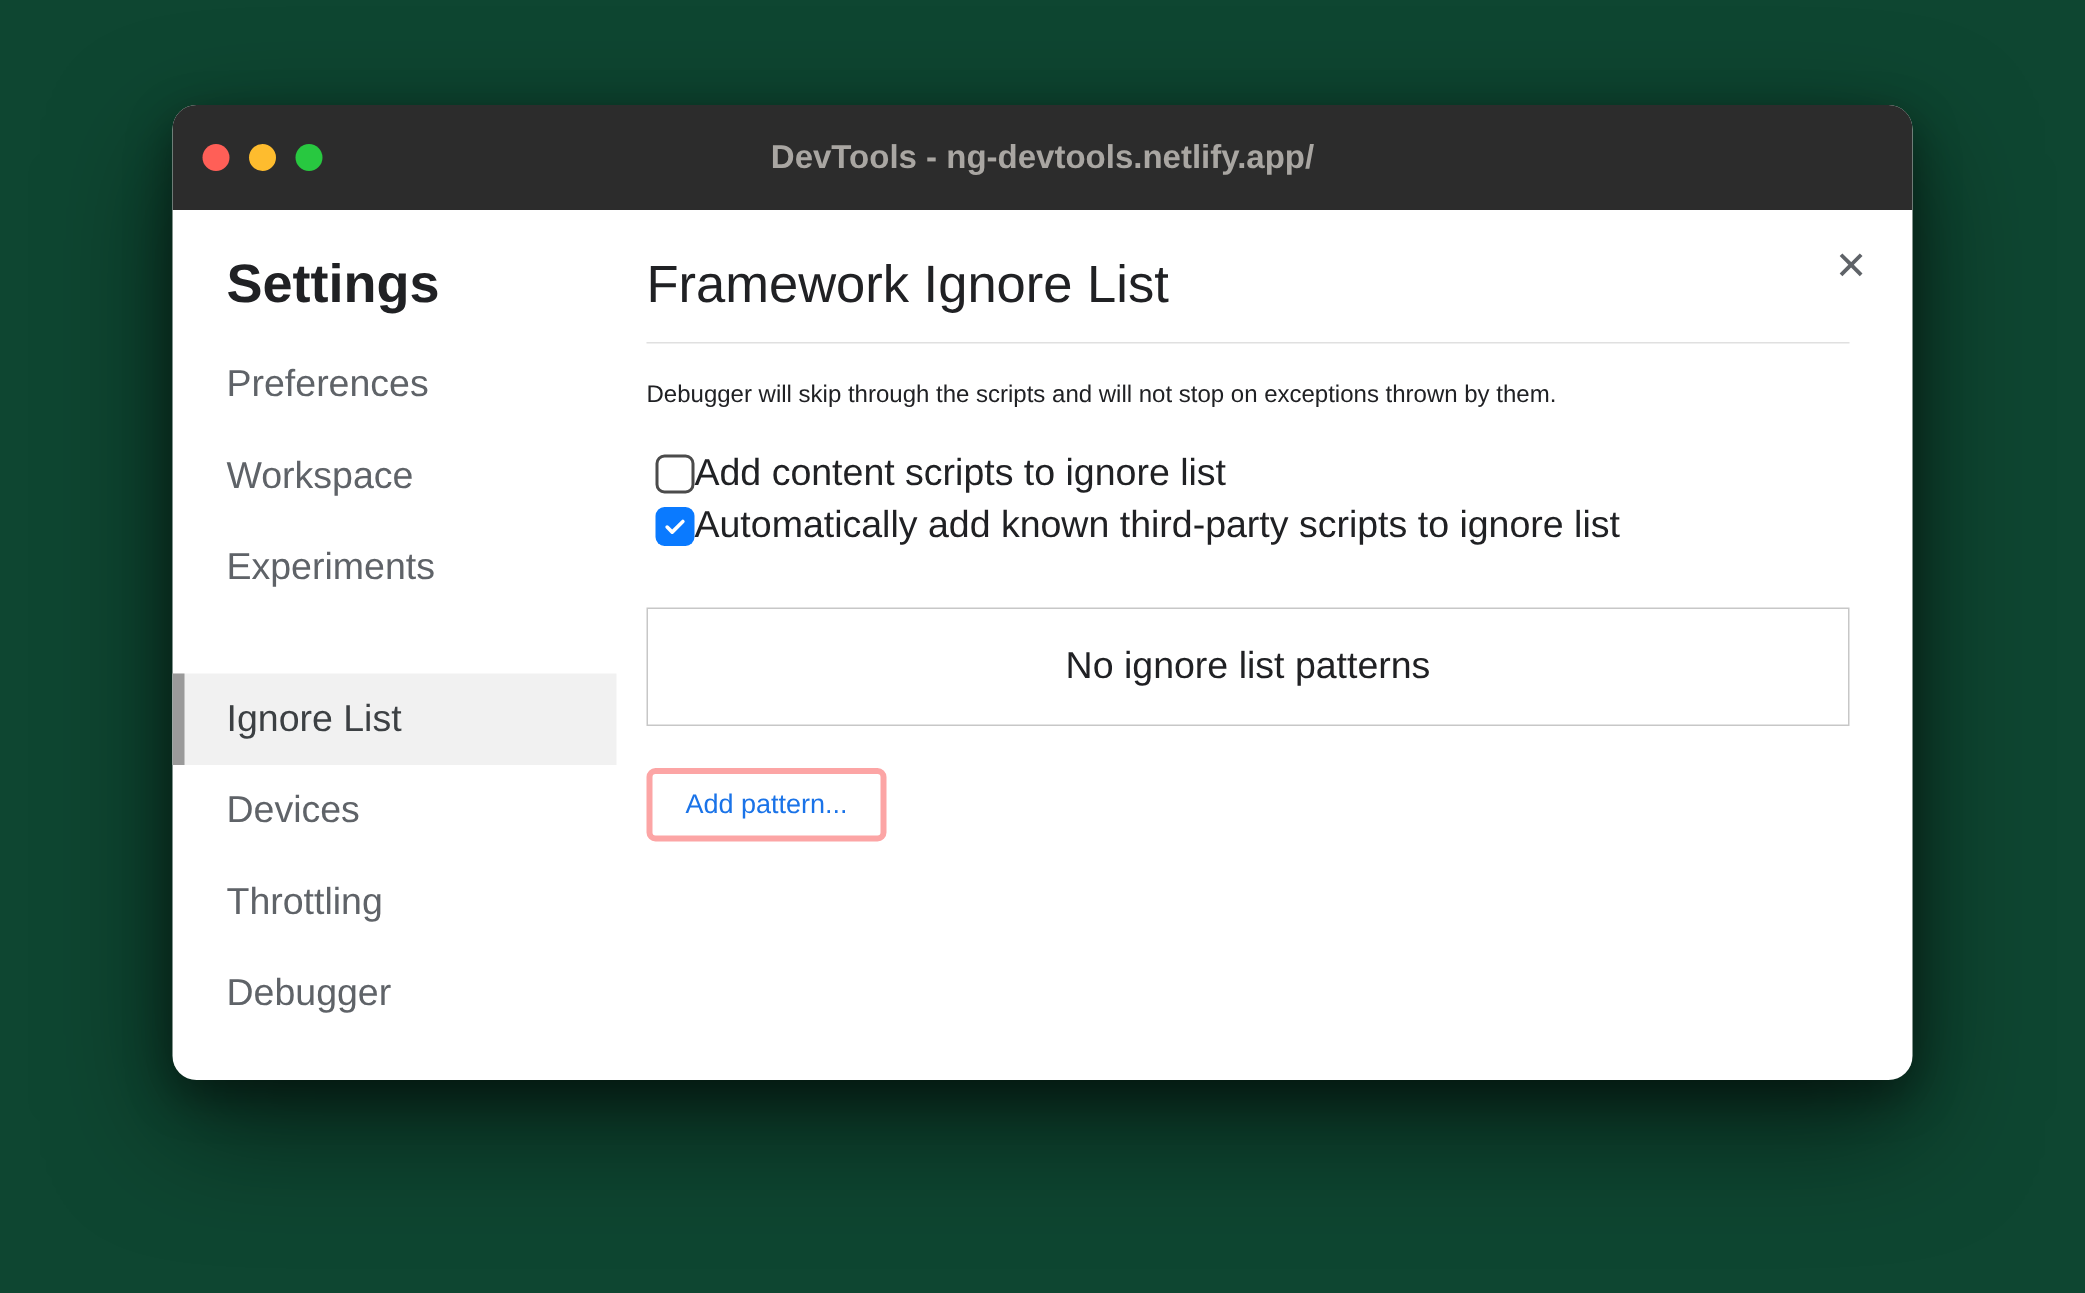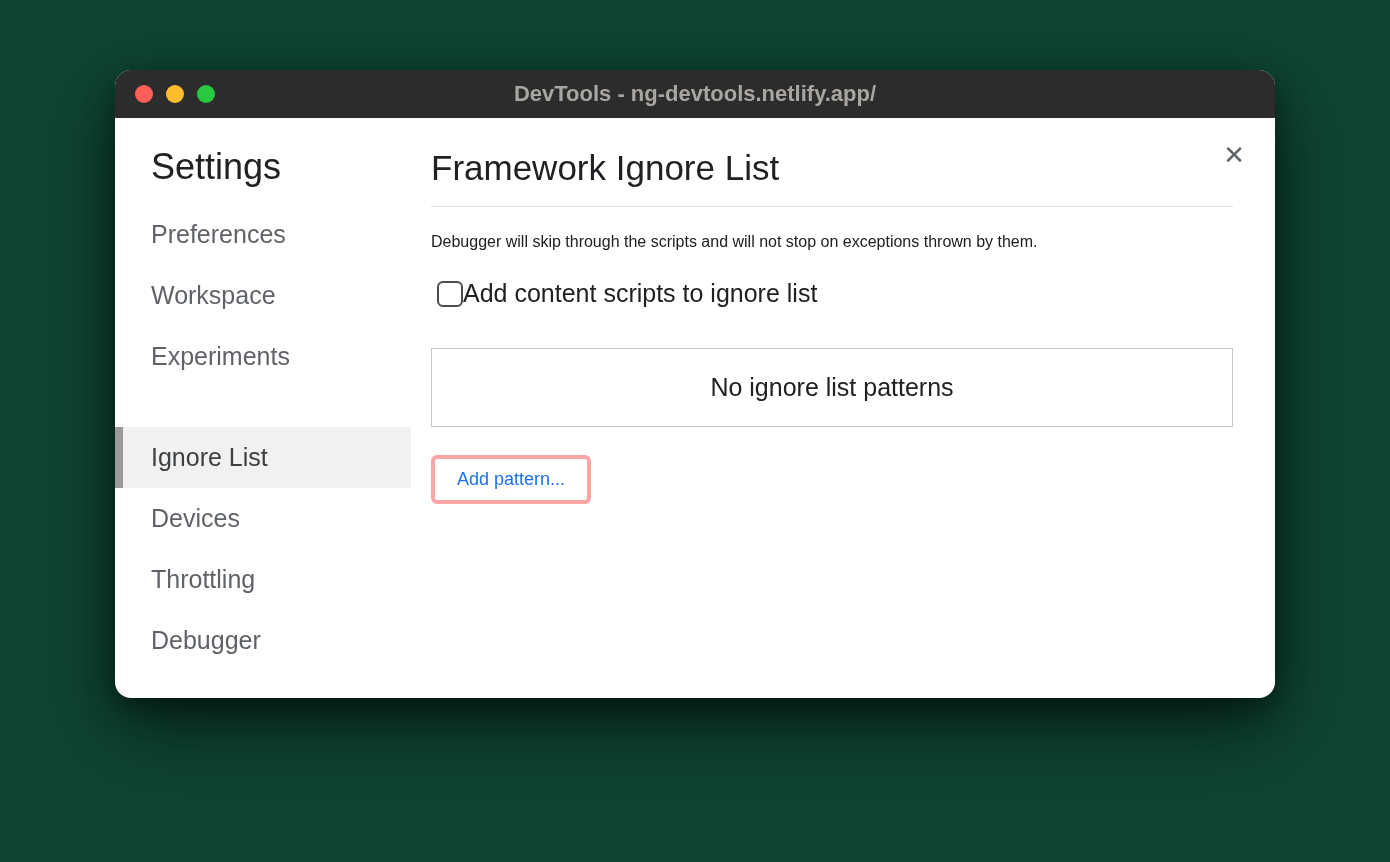--- a/index.html
+++ b/index.html
@@ -15,21 +15,21 @@
   }
   .window {
     width: 1160px;
     background: #fff;
     border-radius: 16px;
     box-shadow: 0 30px 80px rgba(0,0,0,0.55), 0 10px 30px rgba(0,0,0,0.4);
     overflow: hidden;
   }
   .titlebar {
     background: #2c2c2c;
-    height: 48px;
+    height: 70px;
     display: flex;
     align-items: center;
     padding: 0 20px;
     position: relative;
   }
   .traffic {
     display: flex;
     gap: 13px;
     align-items: center;
   }
@@ -61,21 +61,21 @@
     font-weight: 400;
     line-height: 1;
   }
   .sidebar {
     width: 296px;
     padding-top: 28px;
     flex-shrink: 0;
   }
   .sidebar-title {
     font-size: 36px;
-    font-weight: 400;
+    font-weight: 700;
     color: #202124;
     padding: 0 0 16px 36px;
   }
   .nav-item {
     font-size: 25px;
     color: #5f6368;
     padding: 16px 0 16px 36px;
     cursor: pointer;
     position: relative;
   }
@@ -189,20 +189,28 @@
 
     <div class="main">
       <h1 class="main-title">Framework Ignore List</h1>
       <p class="description">Debugger will skip through the scripts and will not stop on exceptions thrown by them.</p>
 
       <div class="checkbox-row">
         <div class="checkbox unchecked"></div>
         <span class="checkbox-label">Add content scripts to ignore list</span>
       </div>
 
+      <div class="checkbox-row">
+        <div class="checkbox checked">
+          <svg viewBox="0 0 24 24">
+            <path d="M5 12.5l4.5 4.5L19 7.5" stroke="#fff" stroke-width="3.2" fill="none" stroke-linecap="round" stroke-linejoin="round"></path>
+          </svg>
+        </div>
+        <span class="checkbox-label">Automatically add known third-party scripts to ignore list</span>
+      </div>
 
       <div class="patterns-box">No ignore list patterns</div>
 
       <button class="add-btn">Add pattern...</button>
     </div>
 
   </div>
 </div>
 
 </body></html>

